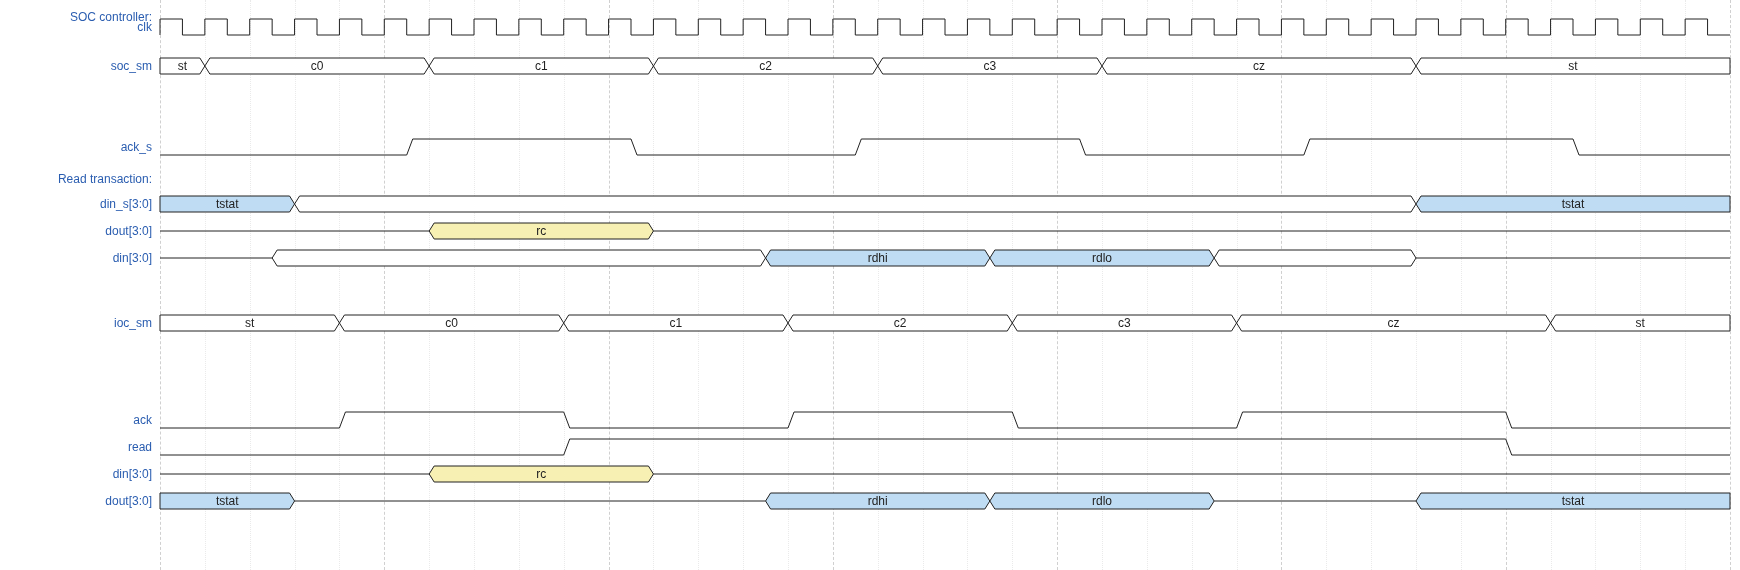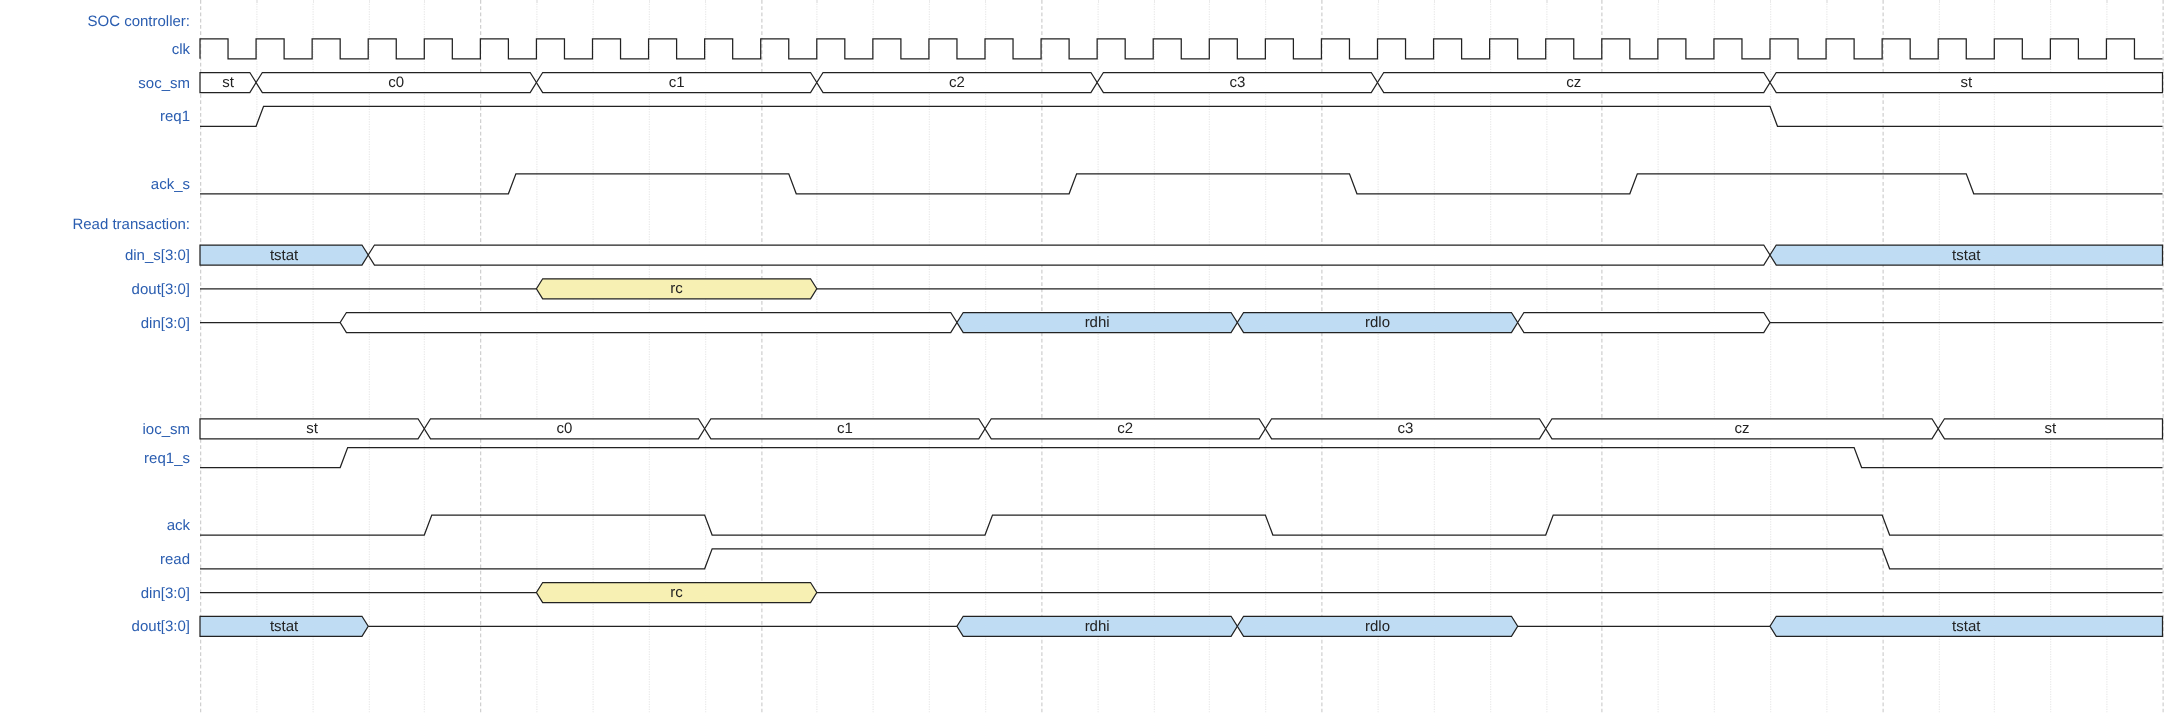--- a/index.html
+++ b/index.html
@@ -126,21 +126,21 @@
       <div class="minor" style="left: 1390.57px;"></div>
       <div class="minor" style="left: 1435.43px;"></div>
       <div class="minor" style="left: 1480.29px;"></div>
       <div class="minor" style="left: 1525.14px;"></div>
       <div class="major" style="left: 1570px;"></div>
     </div>
 
   <div class="row heading" style="top:6px">
     <div class="label">SOC controller:</div>
   </div>
-  <div class="row" style="top:28px">
+  <div class="row" style="top:16px">
     <div class="label">clk</div>
     <div class="wavearea"><svg id="clk">
           <path d="M0 19 L0 19 L0 3 L22.428571428571427 3 L22.428571428571427 19 L44.857142857142854 19 L44.857142857142854 19 L44.857142857142854 3 L67.28571428571428 3 L67.28571428571428 19 L89.71428571428571 19 L89.71428571428571 19 L89.71428571428571 3 L112.14285714285714 3 L112.14285714285714 19 L134.57142857142856 19 L134.57142857142856 19 L134.57142857142856 3 L156.99999999999997 3 L156.99999999999997 19 L179.42857142857142 19 L179.42857142857142 19 L179.42857142857142 3 L201.85714285714283 3 L201.85714285714283 19 L224.28571428571428 19 L224.28571428571428 19 L224.28571428571428 3 L246.7142857142857 3 L246.7142857142857 19 L269.1428571428571 19 L269.1428571428571 19 L269.1428571428571 3 L291.57142857142856 3 L291.57142857142856 19 L314 19 L314 19 L314 3 L336.42857142857144 3 L336.42857142857144 19 L358.85714285714283 19 L358.85714285714283 19 L358.85714285714283 3 L381.2857142857143 3 L381.2857142857143 19 L403.71428571428567 19 L403.71428571428567 19 L403.71428571428567 3 L426.1428571428571 3 L426.1428571428571 19 L448.57142857142856 19 L448.57142857142856 19 L448.57142857142856 3 L471 3 L471 19 L493.4285714285714 19 L493.4285714285714 19 L493.4285714285714 3 L515.8571428571428 3 L515.8571428571428 19 L538.2857142857142 19 L538.2857142857142 19 L538.2857142857142 3 L560.7142857142857 3 L560.7142857142857 19 L583.1428571428571 19 L583.1428571428571 19 L583.1428571428571 3 L605.5714285714286 3 L605.5714285714286 19 L628 19 L628 19 L628 3 L650.4285714285714 3 L650.4285714285714 19 L672.8571428571428 19 L672.8571428571428 19 L672.8571428571428 3 L695.2857142857142 3 L695.2857142857142 19 L717.7142857142857 19 L717.7142857142857 19 L717.7142857142857 3 L740.1428571428571 3 L740.1428571428571 19 L762.5714285714286 19 L762.5714285714286 19 L762.5714285714286 3 L785 3 L785 19 L807.4285714285713 19 L807.4285714285713 19 L807.4285714285713 3 L829.8571428571428 3 L829.8571428571428 19 L852.2857142857142 19 L852.2857142857142 19 L852.2857142857142 3 L874.7142857142857 3 L874.7142857142857 19 L897.1428571428571 19 L897.1428571428571 19 L897.1428571428571 3 L919.5714285714286 3 L919.5714285714286 19 L941.9999999999999 19 L941.9999999999999 19 L941.9999999999999 3 L964.4285714285713 3 L964.4285714285713 19 L986.8571428571428 19 L986.8571428571428 19 L986.8571428571428 3 L1009.2857142857142 3 L1009.2857142857142 19 L1031.7142857142856 19 L1031.7142857142856 19 L1031.7142857142856 3 L1054.1428571428569 3 L1054.1428571428569 19 L1076.5714285714284 19 L1076.5714285714284 19 L1076.5714285714284 3 L1098.9999999999998 3 L1098.9999999999998 19 L1121.4285714285713 19 L1121.4285714285713 19 L1121.4285714285713 3 L1143.8571428571427 3 L1143.8571428571427 19 L1166.2857142857142 19 L1166.2857142857142 19 L1166.2857142857142 3 L1188.7142857142856 3 L1188.7142857142856 19 L1211.142857142857 19 L1211.142857142857 19 L1211.142857142857 3 L1233.5714285714284 3 L1233.5714285714284 19 L1256 19 L1256 19 L1256 3 L1278.4285714285713 3 L1278.4285714285713 19 L1300.8571428571427 19 L1300.8571428571427 19 L1300.8571428571427 3 L1323.285714285714 3 L1323.285714285714 19 L1345.7142857142856 19 L1345.7142857142856 19 L1345.7142857142856 3 L1368.1428571428569 3 L1368.1428571428569 19 L1390.5714285714284 19 L1390.5714285714284 19 L1390.5714285714284 3 L1412.9999999999998 3 L1412.9999999999998 19 L1435.4285714285713 19 L1435.4285714285713 19 L1435.4285714285713 3 L1457.8571428571427 3 L1457.8571428571427 19 L1480.2857142857142 19 L1480.2857142857142 19 L1480.2857142857142 3 L1502.7142857142856 3 L1502.7142857142856 19 L1525.142857142857 19 L1525.142857142857 19 L1525.142857142857 3 L1547.5714285714284 3 L1547.5714285714284 19 L1570 19" class="sig"></path>
         </svg></div>
   </div>
   <div class="row" style="top:55px">
     <div class="label">soc_sm</div>
     <div class="wavearea"><svg id="soc_sm">
           <path d="M0 3 L39.857142857142854 3 L44.857142857142854 11 L39.857142857142854 19 L0 19 L0 19 L0 3 Z" class="busseg"></path>
           <text x="22.428571428571427" y="11.5" class="bustext">st</text>
@@ -151,26 +151,20 @@
           <path d="M498.4285714285714 3 L712.7142857142857 3 L717.7142857142857 11 L712.7142857142857 19 L498.4285714285714 19 L493.4285714285714 11 Z" class="busseg"></path>
           <text x="605.5714285714286" y="11.5" class="bustext">c2</text>
           <path d="M722.7142857142857 3 L936.9999999999999 3 L941.9999999999999 11 L936.9999999999999 19 L722.7142857142857 19 L717.7142857142857 11 Z" class="busseg"></path>
           <text x="829.8571428571428" y="11.5" class="bustext">c3</text>
           <path d="M946.9999999999999 3 L1251 3 L1256 11 L1251 19 L946.9999999999999 19 L941.9999999999999 11 Z" class="busseg"></path>
           <text x="1099" y="11.5" class="bustext">cz</text>
           <path d="M1261 3 L1570 3 L1570 3 L1570 19 L1261 19 L1256 11 Z" class="busseg"></path>
           <text x="1413" y="11.5" class="bustext">st</text>
         </svg></div>
   </div>
-  <div class="row" style="top:82px">
-    <div class="label">req1</div>
-    <div class="wavearea"><svg id="req1">
-          <path d="M0 19 L44.857142857142854 19 L50.857142857142854 3 L1256 3 L1262 19 L1570 19" class="sig"></path>
-        </svg></div>
-  </div>
   <div class="row" style="top:136px">
     <div class="label">ack_s</div>
     <div class="wavearea"><svg id="ack_s">
           <path d="M0 19 L246.7142857142857 19 L252.7142857142857 3 L470.99999999999994 3 L476.99999999999994 19 L695.2857142857142 19 L701.2857142857142 3 L919.5714285714286 3 L925.5714285714286 19 L1143.857142857143 19 L1149.857142857143 3 L1413 3 L1419 19 L1570 19" class="sig"></path>
         </svg></div>
   </div>
 
   <div class="row heading" style="top:168px">
     <div class="label">Read transaction:</div>
   </div>
@@ -200,45 +194,39 @@
           <path d="M117.14285714285714 3 L600.5714285714286 3 L605.5714285714286 11 L600.5714285714286 19 L117.14285714285714 19 L112.14285714285714 11 Z" class="busseg"></path>
           <path d="M610.5714285714286 3 L824.8571428571428 3 L829.8571428571428 11 L824.8571428571428 19 L610.5714285714286 19 L605.5714285714286 11 Z" class="busseg blue"></path>
           <text x="717.7142857142857" y="11.5" class="bustext">rdhi</text>
           <path d="M834.8571428571428 3 L1049.142857142857 3 L1054.142857142857 11 L1049.142857142857 19 L834.8571428571428 19 L829.8571428571428 11 Z" class="busseg blue"></path>
           <text x="942" y="11.5" class="bustext">rdlo</text>
           <path d="M1059.142857142857 3 L1251 3 L1256 11 L1251 19 L1059.142857142857 19 L1054.142857142857 11 Z" class="busseg"></path>
           <path d="M1256 11 L1570 11" class="sig"></path>
         </svg></div>
   </div>
 
-  <div class="row" style="top:332px">
+  <div class="row" style="top:312px">
     <div class="label">ioc_sm</div>
     <div class="wavearea"><svg id="ioc_sm">
           <path d="M0 3 L174.42857142857142 3 L179.42857142857142 11 L174.42857142857142 19 L0 19 L0 19 L0 3 Z" class="busseg"></path>
           <text x="89.71428571428571" y="11.5" class="bustext">st</text>
           <path d="M184.42857142857142 3 L398.71428571428567 3 L403.71428571428567 11 L398.71428571428567 19 L184.42857142857142 19 L179.42857142857142 11 Z" class="busseg"></path>
           <text x="291.57142857142856" y="11.5" class="bustext">c0</text>
           <path d="M408.71428571428567 3 L623 3 L628 11 L623 19 L408.71428571428567 19 L403.71428571428567 11 Z" class="busseg"></path>
           <text x="515.8571428571429" y="11.5" class="bustext">c1</text>
           <path d="M633 3 L847.2857142857142 3 L852.2857142857142 11 L847.2857142857142 19 L633 19 L628 11 Z" class="busseg"></path>
           <text x="740.1428571428571" y="11.5" class="bustext">c2</text>
           <path d="M857.2857142857142 3 L1071.5714285714284 3 L1076.5714285714284 11 L1071.5714285714284 19 L857.2857142857142 19 L852.2857142857142 11 Z" class="busseg"></path>
           <text x="964.4285714285713" y="11.5" class="bustext">c3</text>
           <path d="M1081.5714285714284 3 L1385.5714285714284 3 L1390.5714285714284 11 L1385.5714285714284 19 L1081.5714285714284 19 L1076.5714285714284 11 Z" class="busseg"></path>
           <text x="1233.5714285714284" y="11.5" class="bustext">cz</text>
           <path d="M1395.5714285714284 3 L1570 3 L1570 3 L1570 19 L1395.5714285714284 19 L1390.5714285714284 11 Z" class="busseg"></path>
           <text x="1480.2857142857142" y="11.5" class="bustext">st</text>
         </svg></div>
   </div>
-  <div class="row" style="top:355px">
-    <div class="label">req1_s</div>
-    <div class="wavearea"><svg id="req1_s">
-          <path d="M0 19 L112.14285714285714 19 L118.14285714285714 3 L1323.2857142857142 3 L1329.2857142857142 19 L1570 19" class="sig"></path>
-        </svg></div>
-  </div>
   <div class="row" style="top:409px">
     <div class="label">ack</div>
     <div class="wavearea"><svg id="ack">
           <path d="M0 19 L179.42857142857142 19 L185.42857142857142 3 L403.71428571428567 3 L409.71428571428567 19 L628 19 L634 3 L852.2857142857142 3 L858.2857142857142 19 L1076.5714285714284 19 L1082.5714285714284 3 L1345.7142857142856 3 L1351.7142857142856 19 L1570 19" class="sig"></path>
         </svg></div>
   </div>
   <div class="row" style="top:436px">
     <div class="label">read</div>
     <div class="wavearea"><svg id="read">
           <path d="M0 19 L403.71428571428567 19 L409.71428571428567 3 L1345.7142857142856 3 L1351.7142857142856 19 L1570 19" class="sig"></path>

